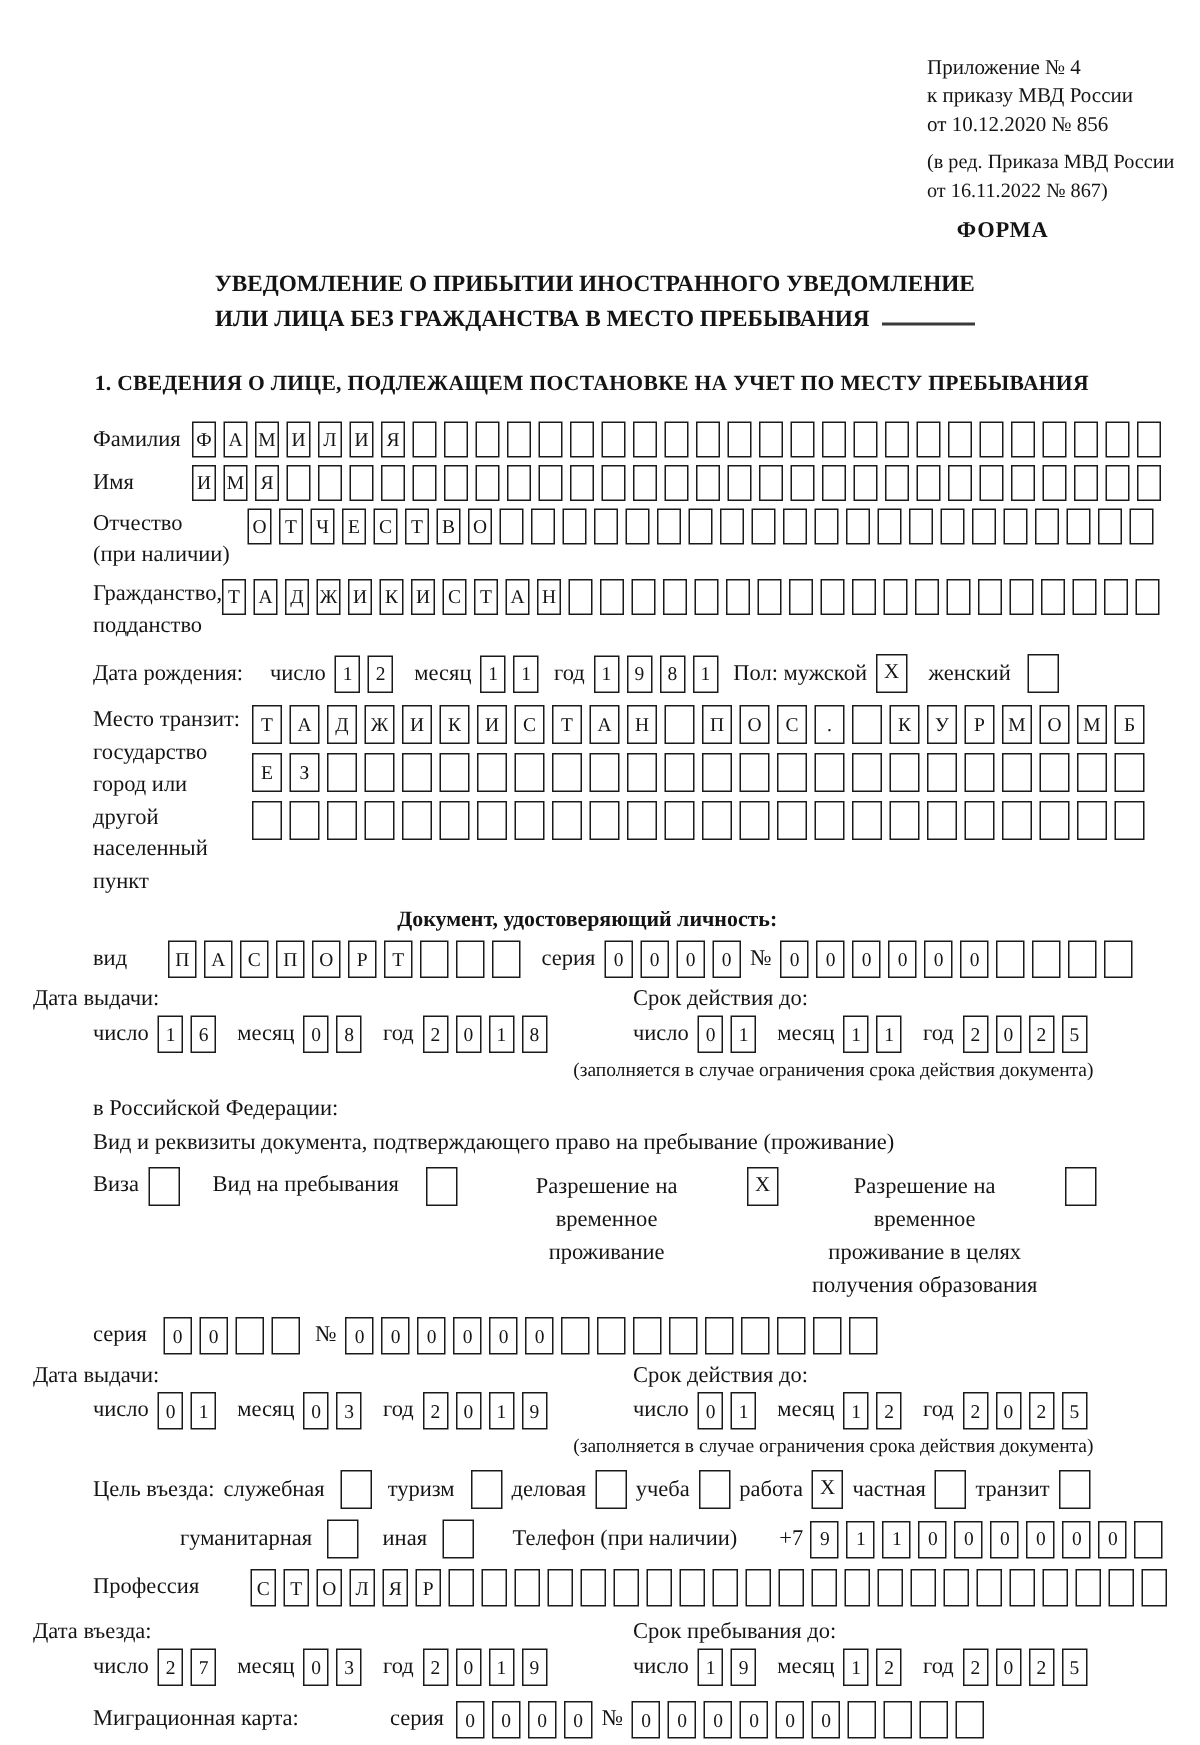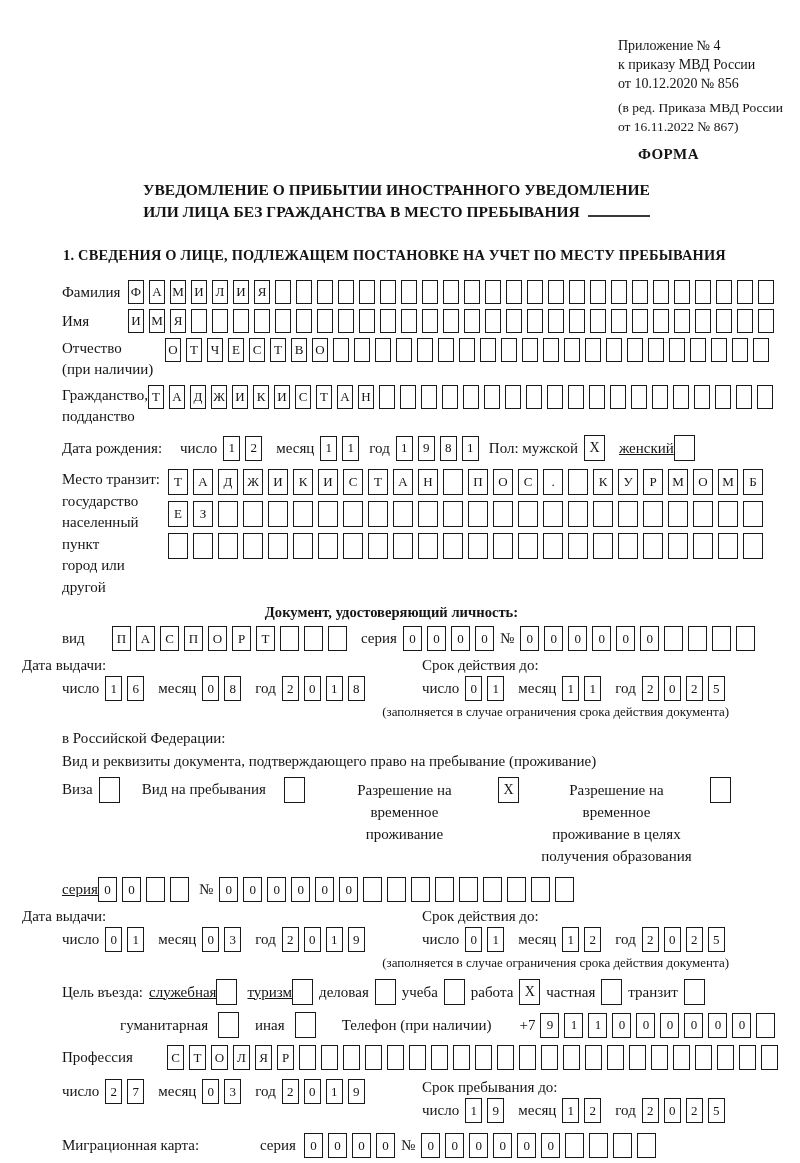--- a/index.html
+++ b/index.html
@@ -41,21 +41,21 @@
   .dcol-r{flex:none;}
   .dhead{text-align:left;font-size:15px;margin-bottom:2px;}
   .dcol-l .dhead{margin-left:-40px;}
   .drow{display:flex;align-items:center;}
   .drow .lbl{margin-right:6px;}
   .drow .gap{width:14px;flex:none;}
   .note{font-size:13px;text-align:right;margin-top:3px;padding-right:2px;}
   .plain{margin-top:7px;line-height:23px;}
   .bold-center{font-weight:bold;text-align:center;font-size:14.6px;margin-top:6px;margin-left:-10px;}
   .ml6{margin-left:6px;} .ml10{margin-left:10px;} .ml14{margin-left:14px;}
-  .mr6{margin-right:6px;} .mr10{margin-right:0;text-decoration:underline;}
+  .mr6{margin-right:6px;} .mr10{margin-right:11px;}
   .cblabel{text-align:center;line-height:22px;}
 </style>
 </head>
 <body>
 
 <div class="page">
 
   <div class="hdr-right">
     <div>Приложение № 4</div>
     <div>к приказу МВД России</div>
@@ -250,22 +250,22 @@
     <span class="lbl ml14 mr10">женский</span>
     <div class="cg cb">
         <span class="cell"></span>
       </div>
   </div>
 
   <div class="row top" style="margin-top:8px">
     <div class="lblcol" style="width:106px;line-height:21.5px">
       <div>Место транзит:</div>
       <div>государство</div>
+      <div>город или другой</div>
       <div>населенный пункт</div>
-      <div>город или другой</div>
     </div>
     <div class="stack">
       <div class="cg p25">
           <span class="cell">Т</span>
           <span class="cell">А</span>
           <span class="cell">Д</span>
           <span class="cell">Ж</span>
           <span class="cell">И</span>
           <span class="cell">К</span>
           <span class="cell">И</span>
@@ -629,20 +629,21 @@
         <span class="cell"></span>
         <span class="cell"></span>
         <span class="cell"></span>
         <span class="cell"></span>
         <span class="cell"></span>
       </div>
   </div>
 
   <div class="datepair" style="margin-top:9px">
     <div class="dcol-l">
+      <div class="dhead">Дата въезда:</div>
       <div class="drow">
         <span class="lbl">число</span>
         <div class="cg dg">
             <span class="cell">2</span>
             <span class="cell">7</span>
           </div>
         <span class="gap"></span>
         <span class="lbl">месяц</span>
         <div class="cg dg">
             <span class="cell">0</span>

